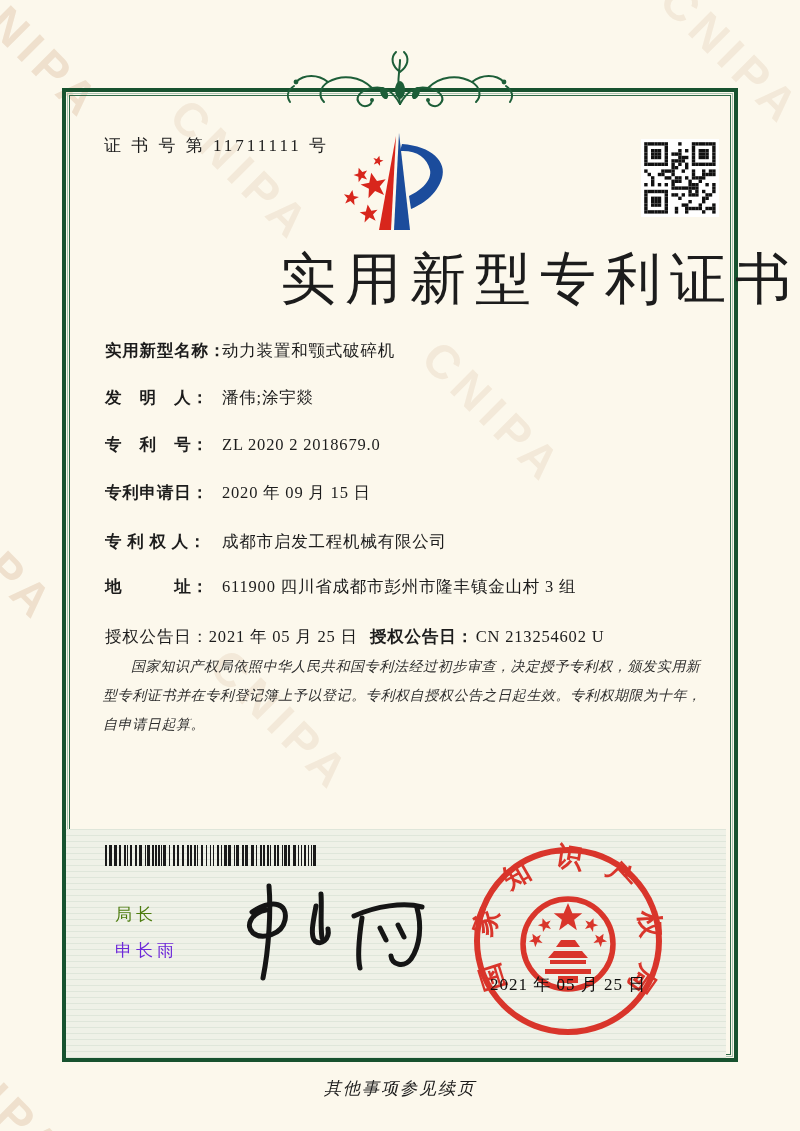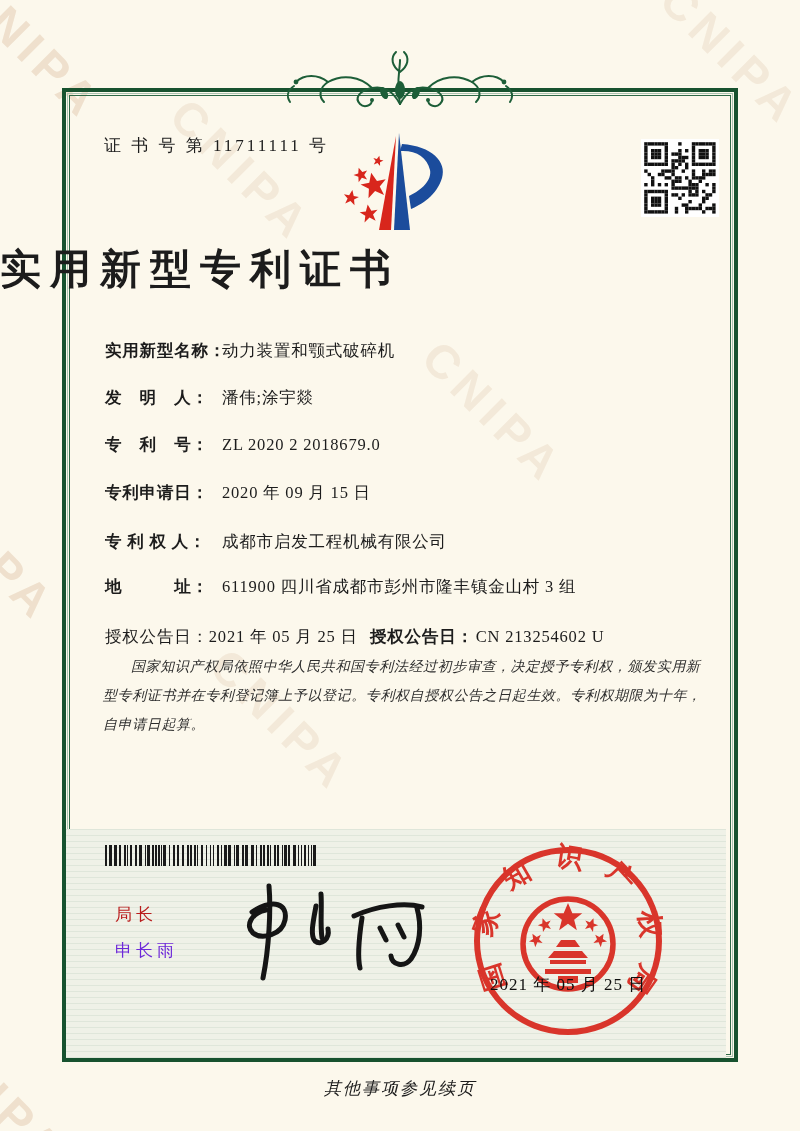--- a/index.html
+++ b/index.html
@@ -12,42 +12,42 @@
   .wm.light{color:rgba(214,180,148,0.22);}
   
   .frame{position:absolute;left:62px;top:88px;width:668px;height:966px;border:4px solid #17522f;z-index:2;}
   .frame-inner{position:absolute;inset:1px;border:1px solid #a9c4b1;}
   .frame-inner2{position:absolute;inset:3px;border:1px solid #2f6b48;}
   .ornament{position:absolute;left:280px;top:46px;z-index:3;}
   
   .cert-no{position:absolute;left:104px;top:134px;font-size:17px;letter-spacing:3px;z-index:4;}
   .logo{position:absolute;left:336px;top:130px;z-index:4;}
   .qr{position:absolute;left:641px;top:139px;width:78px;height:78px;background:#fff;z-index:4;}
-  .title{position:absolute;left:0;top:242px;width:100%;text-align:left;font-size:41px;font-weight:700;
+  .title{position:absolute;left:0;top:242px;width:100%;text-align:right;font-size:56px;font-weight:400;
          letter-spacing:9px;z-index:4;}
   
   .fields{position:absolute;left:105px;top:0;width:620px;font-size:16.5px;z-index:4;}
   .frow{position:absolute;left:0;white-space:nowrap;letter-spacing:0.8px;}
   .flabel{display:inline-block;width:117px;white-space:pre;font-weight:bold;}
   .r1{top:340px}.r2{top:387px}.r3{top:434px}.r4{top:482px}.r5{top:531px}.r6{top:576px}.r7{top:626px}
   .grant2{position:absolute;left:265px;top:0;white-space:nowrap;}
   .grant2 .flabel{width:auto;margin-right:2px;}
   
   .paras{position:absolute;left:103px;top:652px;width:604px;z-index:4;}
   .paras p{margin:0;font-size:14px;line-height:29px;text-indent:2em;font-style:italic;
            letter-spacing:0.6px;color:#2d2d2d;}
   
   .wave-zone{position:absolute;left:66px;top:829px;width:660px;height:229px;z-index:3;
      background:linear-gradient(#f5f4e9,#edf0e6 30%,#ecefе5 100%);
      background-color:#eff1e7;}
   .wave-zone::after{content:"";position:absolute;inset:0;
      background:repeating-linear-gradient(180deg, rgba(110,150,125,0.12) 0 1px, rgba(255,255,255,0) 1px 6px);}
   .barcode{position:absolute;left:105px;top:845px;z-index:4;}
   .sig-title{position:absolute;left:115px;top:903px;font-family:"Liberation Sans","DejaVu Sans",sans-serif;
-             font-size:17px;letter-spacing:4px;color:#b91c1c;z-index:4;}
+             font-size:17px;letter-spacing:4px;color:#4d7c0f;z-index:4;}
   .sig-name{position:absolute;left:115px;top:939px;font-family:"Liberation Sans","DejaVu Sans",sans-serif;
             font-size:17px;letter-spacing:4px;color:#6d28d9;z-index:4;}
   .signature{position:absolute;left:212px;top:880px;z-index:4;}
   .seal{position:absolute;left:468px;top:841px;width:200px;height:200px;z-index:4;}
   .seal-date{position:absolute;left:468px;top:973px;width:200px;text-align:center;font-size:17px;
              letter-spacing:1px;color:#0e0e0e;z-index:5;}
   .page-num{position:absolute;left:0;top:1031px;width:100%;text-align:center;font-size:14.5px;
             letter-spacing:2px;z-index:4;}
   .cont-note{position:absolute;left:0;top:1077px;width:100%;text-align:center;font-size:17px;
              font-style:italic;letter-spacing:2px;z-index:4;}

